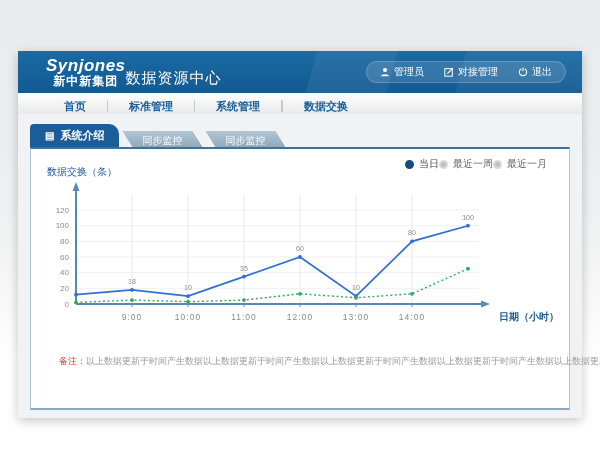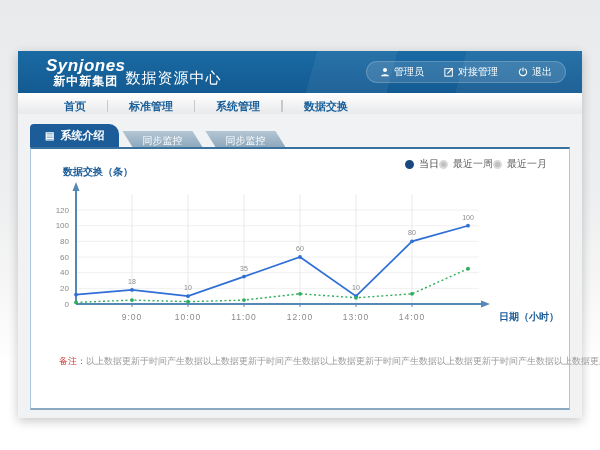--- a/index.html
+++ b/index.html
@@ -46,21 +46,21 @@
   .panel{ position:relative; margin:0 12px; height:263px; background:#fff;
     border:1px solid #abc6da; border-top:2px solid #39719f; border-bottom:2px solid #8aa9c2; }
 
   
   .filters{ position:absolute; top:8px; right:22px; display:flex; align-items:center; z-index:3;justify-content:center;}
   .filter{ display:flex; align-items:center; gap:5px; font-size:10px; color:#666; cursor:pointer; }
   .dot{ width:9px; height:9px; border-radius:50%; background:#c0c0c0; border:2px solid #d9d9d9; }
   .filter.selected .dot{ background:#17497e; border-color:#17497e; }
   .filter.selected{ color:#444; }
 
-  .ylabel{ position:absolute; left:32px; top:16px; font-size:10px; font-weight:bold; color:#1a5a96; z-index:2;}
+  .ylabel{ position:absolute; left:16px; top:16px; font-size:10px; font-weight:normal; color:#1a5a96; z-index:2;}
   svg.chart{ position:absolute; left:0; top:0; }
 
   
   .legend{ position:absolute; right:16px; top:80px; display:flex; flex-direction:column; gap:13px; z-index:2;}
   .legend-item{ display:flex; align-items:center; gap:7px; font-size:9px; color:#555; }
   .swatch{ width:26px; height:0; }
   .swatch.solid{ border-top:2px solid #2f6fd6; }
   .swatch.dotted{ border-top:2px dotted #2eae5c; }
 
   .note{ position:absolute; left:28px; top:206px; font-size:9px; color:#9a9a9a; white-space:nowrap; }

